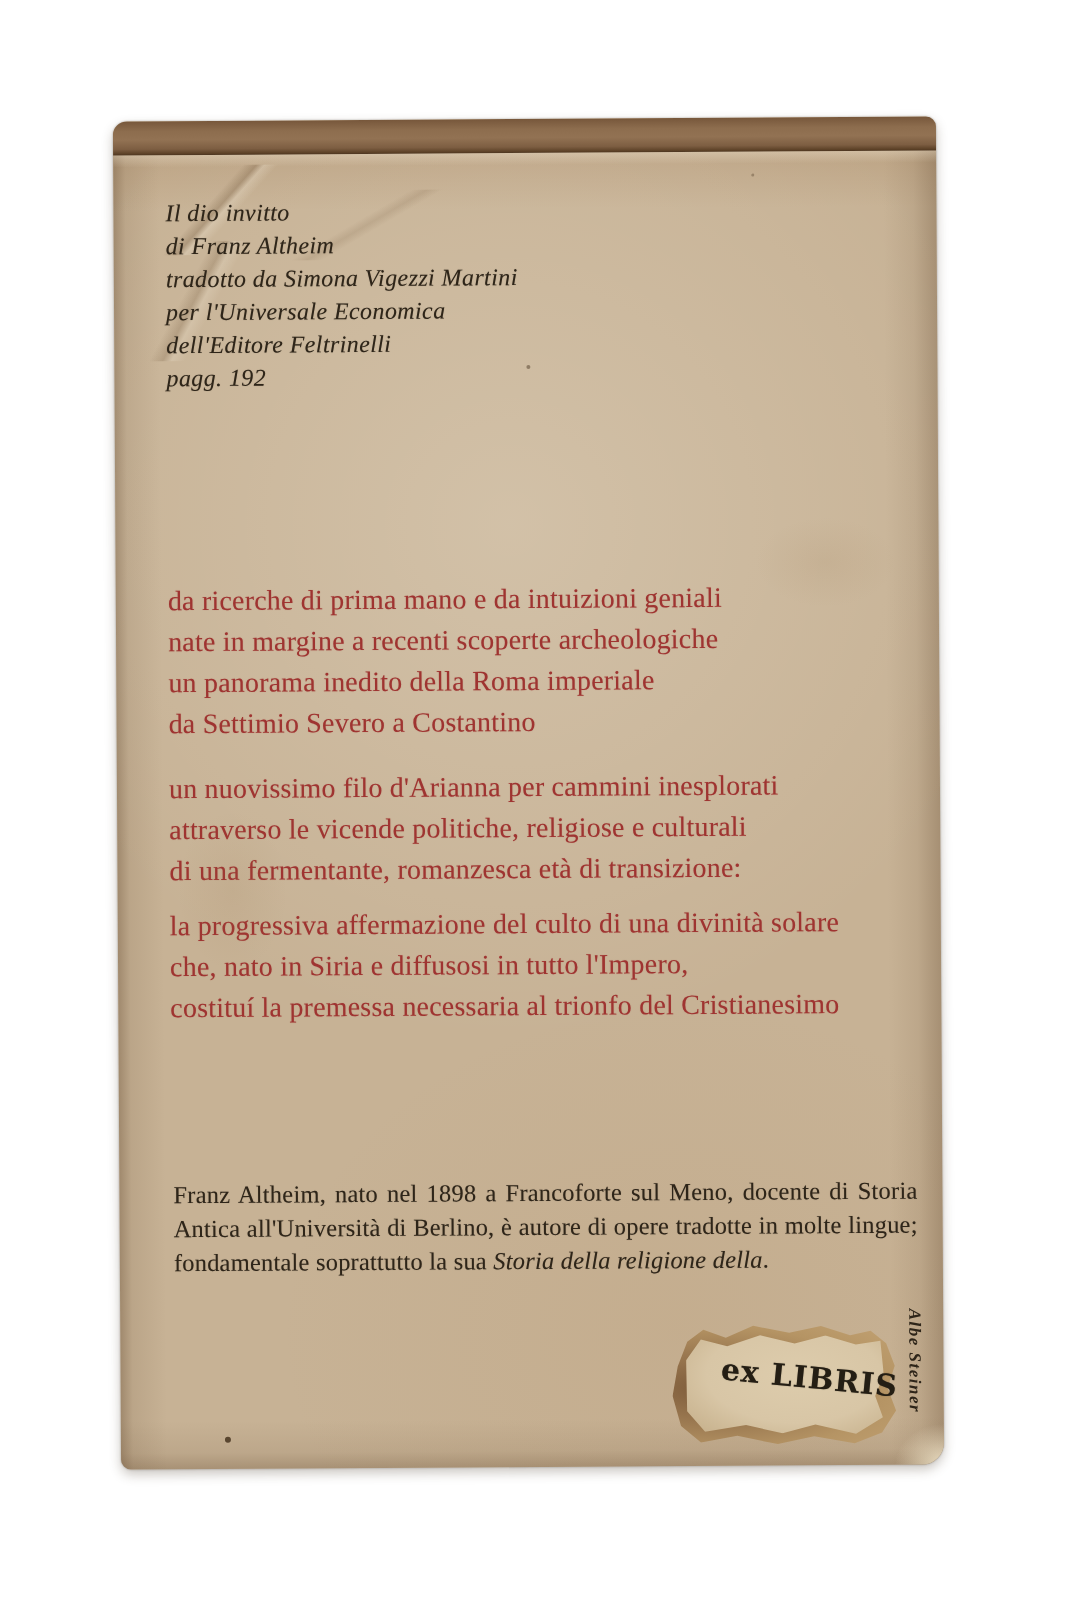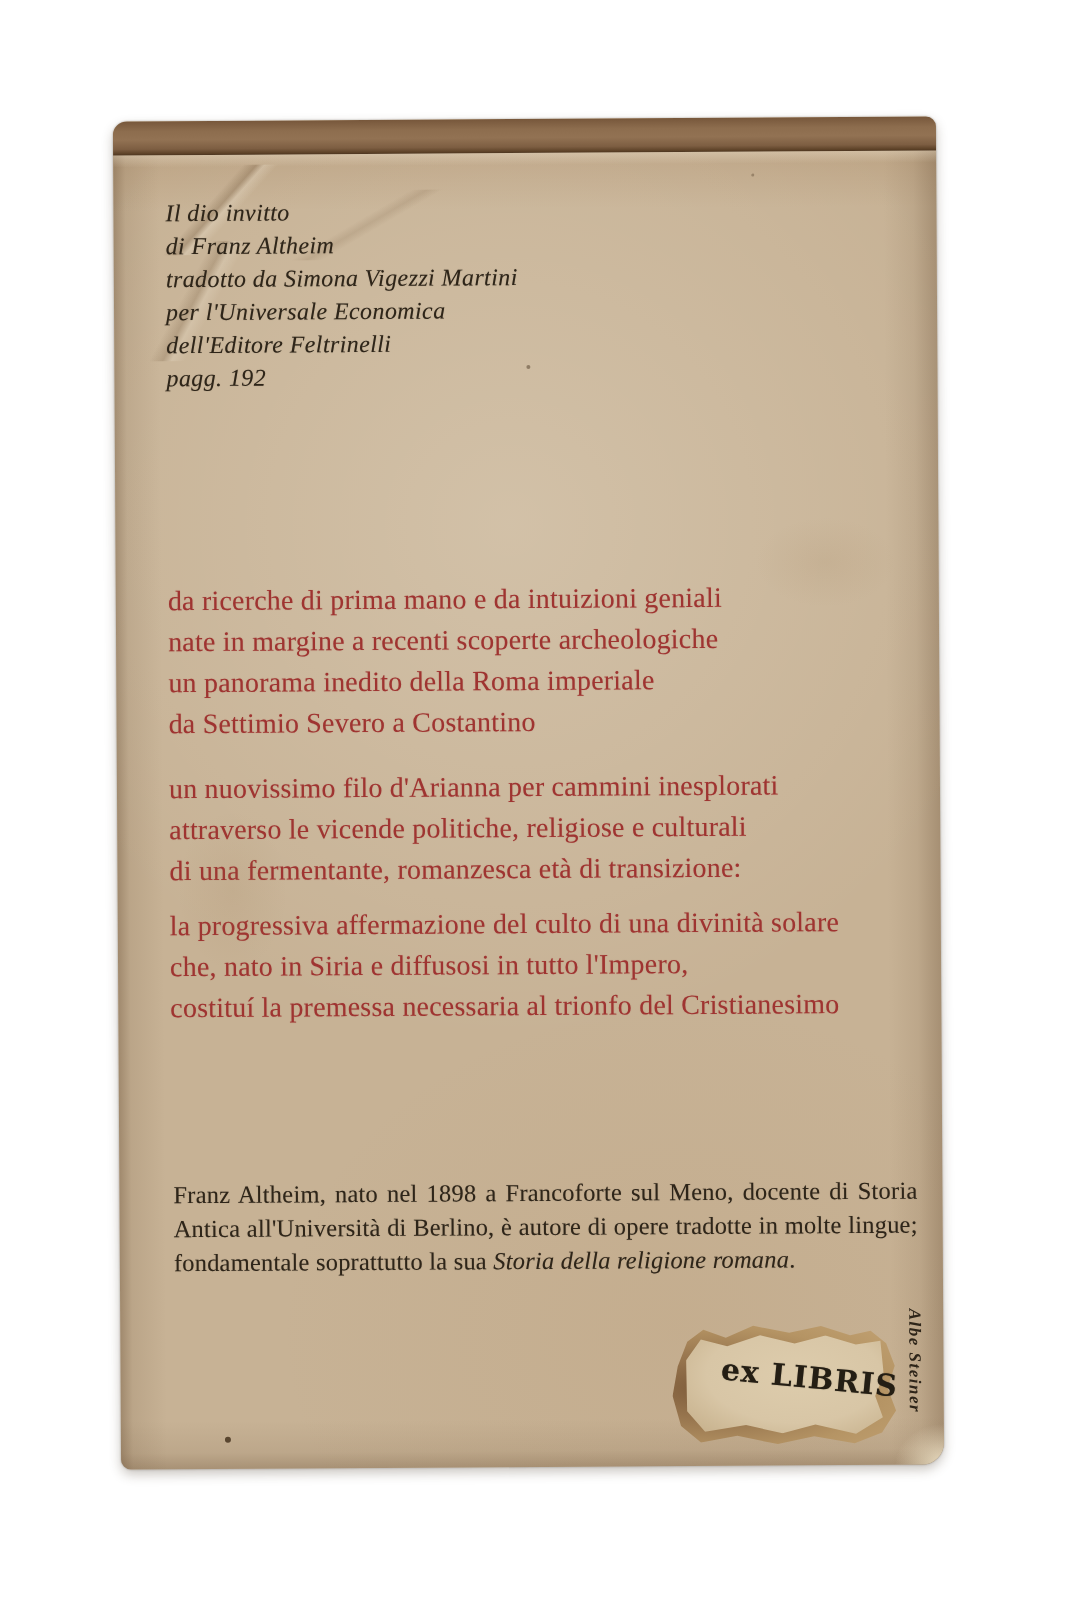--- a/index.html
+++ b/index.html
@@ -148,21 +148,21 @@
         <div class="blurb-line">attraverso le vicende politiche, religiose e culturali</div>
         <div class="blurb-line">di una fermentante, romanzesca età di transizione:</div>
       </div>
       <div class="para para-3">
         <div class="blurb-line">la progressiva affermazione del culto di una divinità solare</div>
         <div class="blurb-line">che, nato in Siria e diffusosi in tutto l'Impero,</div>
         <div class="blurb-line">costituí la premessa necessaria al trionfo del Cristianesimo</div>
       </div>
     </div>
 
-    <p class="bio"><span>Franz Altheim, nato nel 1898 a Francoforte sul Meno, docente di Storia Antica all'Università di Berlino, è autore di opere tradotte in molte lingue; fondamentale soprattutto la sua</span> <span class="italic">Storia della religione</span> <span class="italic">romana</span><span>.</span></p>
+    <p class="bio"><span>Franz Altheim, nato nel 1898 a Francoforte sul Meno, docente di Storia Antica all'Università di Berlino, è autore di opere tradotte in molte lingue; fondamentale soprattutto la sua</span> <span class="italic">Storia della religione</span> <span class="italic">della</span><span>.</span></p>
 
     <div class="exlibris">
       <div class="exlibris-stain"></div>
       <div class="exlibris-paper"></div>
       <div class="exlibris-text">ex LIBRIS</div>
     </div>
 
     <div class="credit">Albe Steiner</div>
 
     <div class="speck speck-1"></div>

